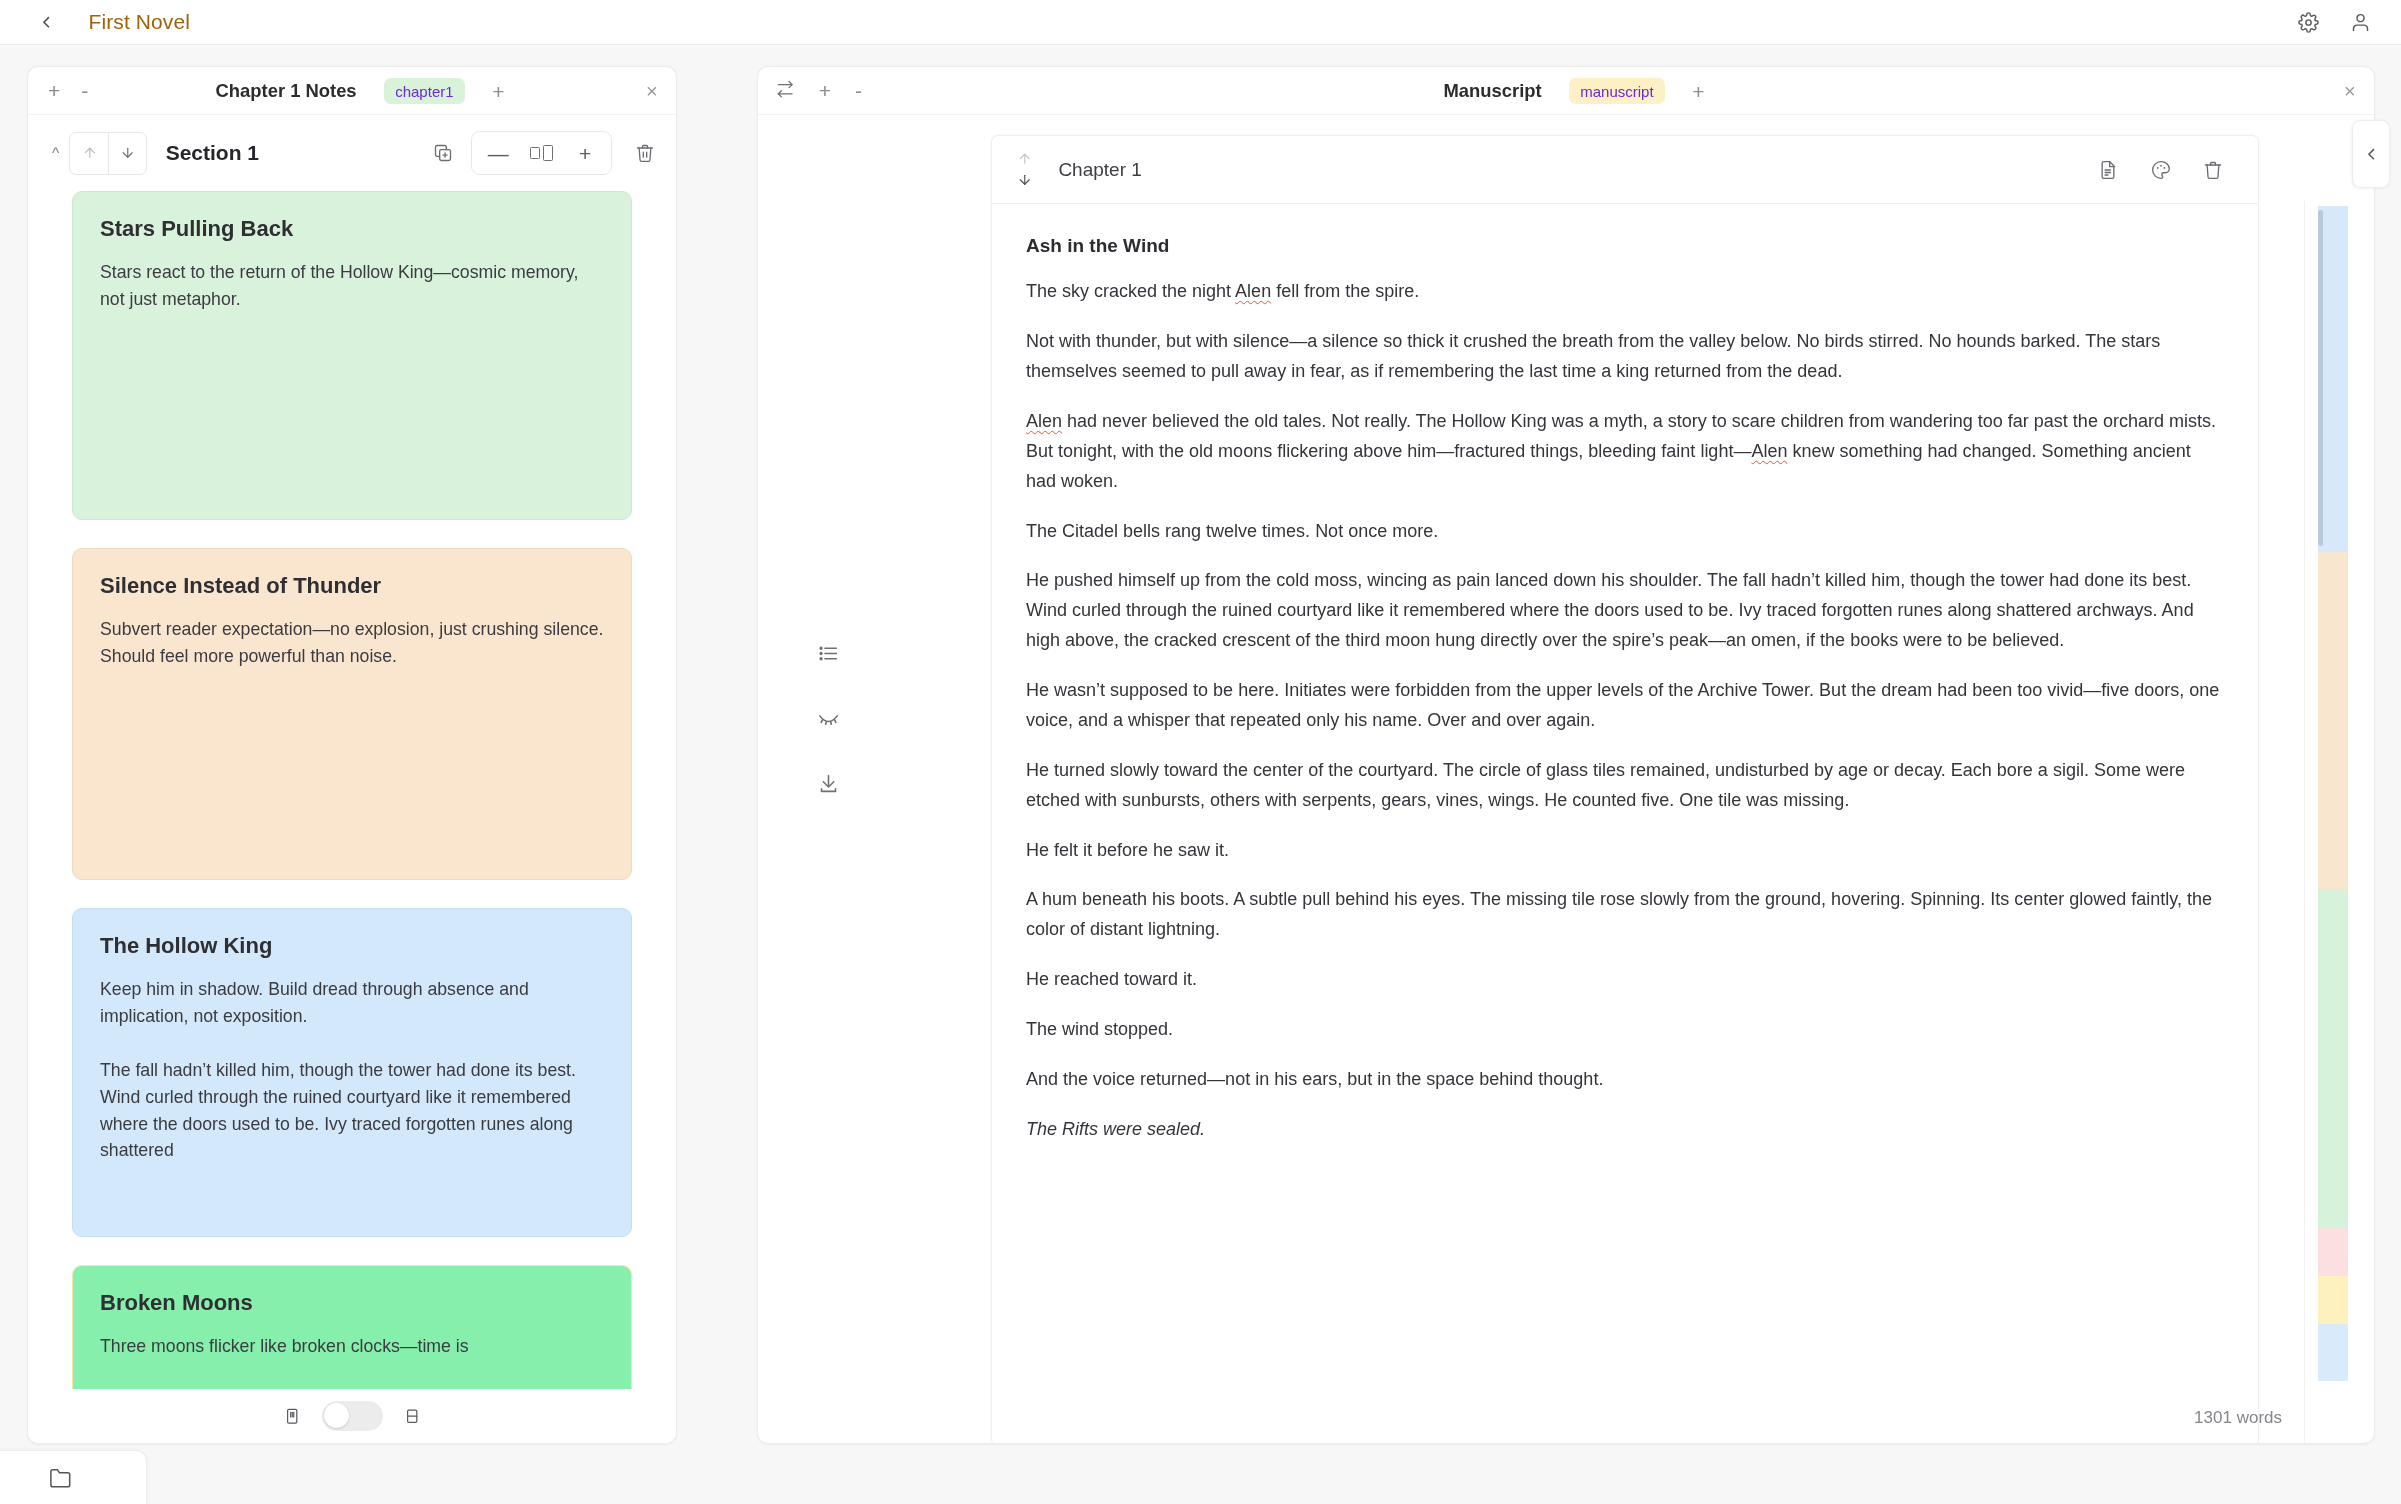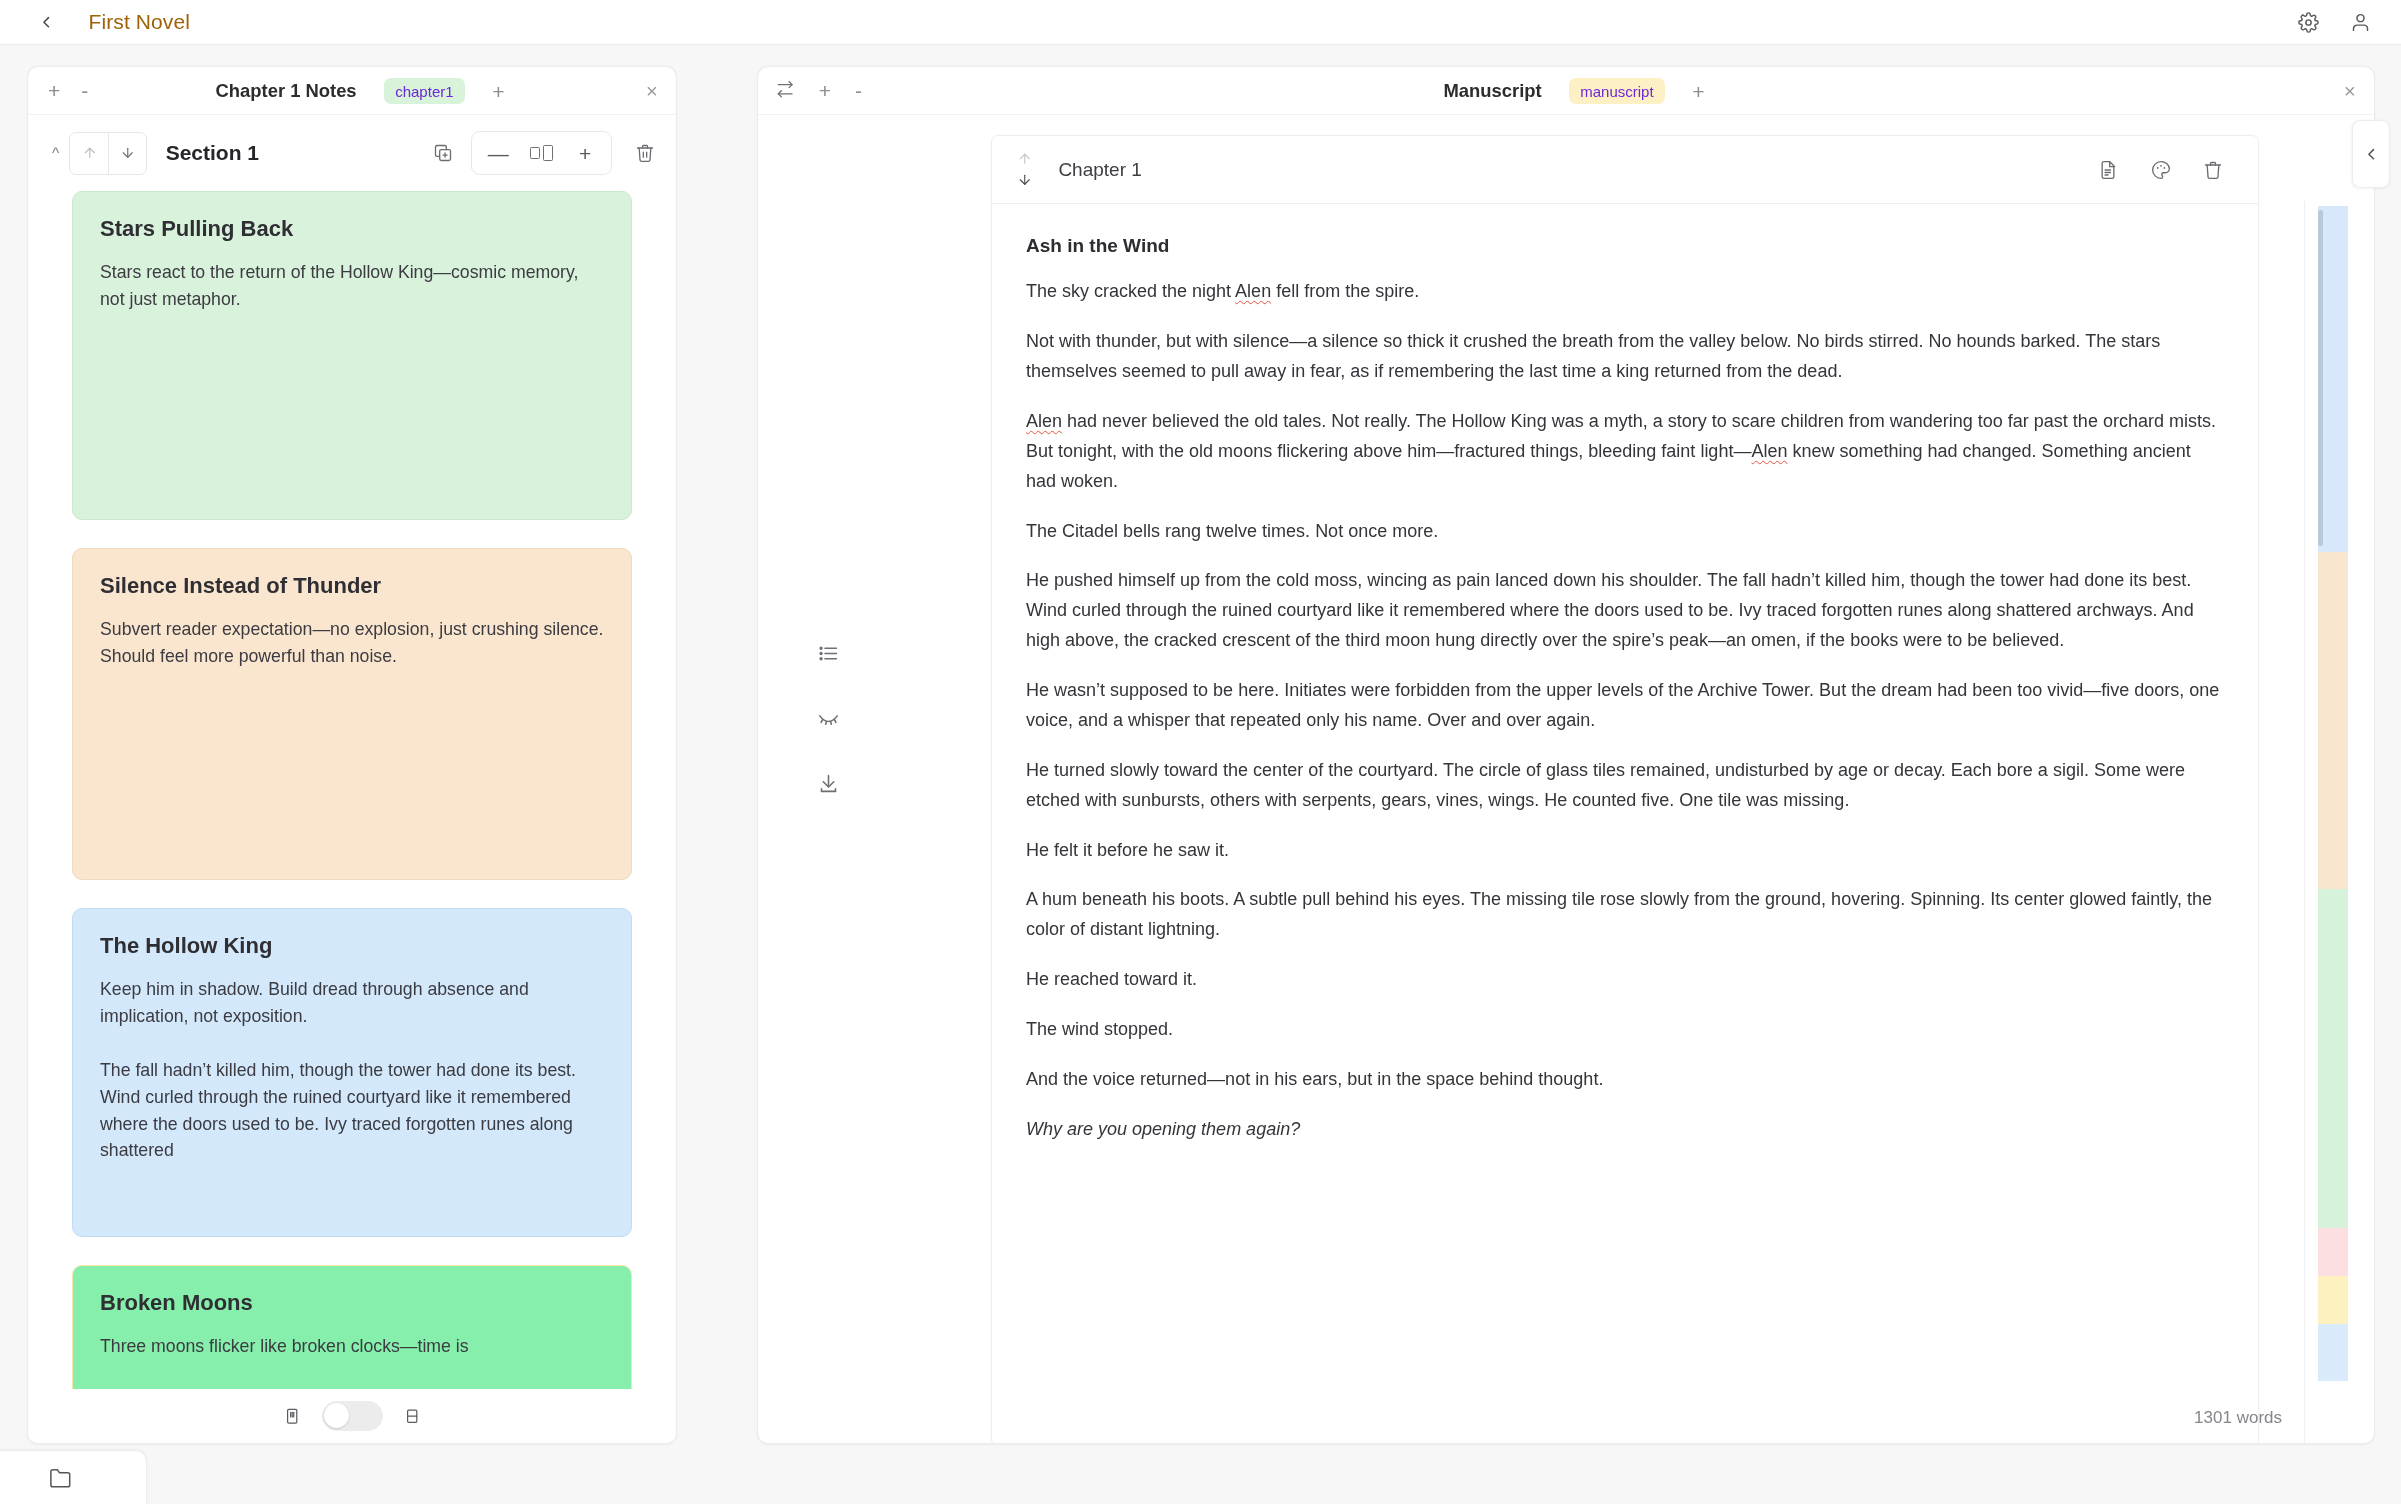--- a/index.html
+++ b/index.html
@@ -474,21 +474,21 @@
         <p class="doc-p"><span class="sp">Alen</span> had never believed the old tales. Not really. The Hollow King was a myth, a story to scare children from wandering too far past the orchard mists. But tonight, with the old moons flickering above him—fractured things, bleeding faint light—<span class="sp">Alen</span> knew something had changed. Something ancient had woken.</p>
         <p class="doc-p">The Citadel bells rang twelve times. Not once more.</p>
         <p class="doc-p">He pushed himself up from the cold moss, wincing as pain lanced down his shoulder. The fall hadn’t killed him, though the tower had done its best. Wind curled through the ruined courtyard like it remembered where the doors used to be. Ivy traced forgotten runes along shattered archways. And high above, the cracked crescent of the third moon hung directly over the spire’s peak—an omen, if the books were to be believed.</p>
         <p class="doc-p">He wasn’t supposed to be here. Initiates were forbidden from the upper levels of the Archive Tower. But the dream had been too vivid—five doors, one voice, and a whisper that repeated only his name. Over and over again.</p>
         <p class="doc-p">He turned slowly toward the center of the courtyard. The circle of glass tiles remained, undisturbed by age or decay. Each bore a sigil. Some were etched with sunbursts, others with serpents, gears, vines, wings. He counted five. One tile was missing.</p>
         <p class="doc-p">He felt it before he saw it.</p>
         <p class="doc-p">A hum beneath his boots. A subtle pull behind his eyes. The missing tile rose slowly from the ground, hovering. Spinning. Its center glowed faintly, the color of distant lightning.</p>
         <p class="doc-p">He reached toward it.</p>
         <p class="doc-p">The wind stopped.</p>
         <p class="doc-p">And the voice returned—not in his ears, but in the space behind thought.</p>
-        <p class="doc-p italic">Why are you opening them again?</p>
+        <p class="doc-p italic">The Rifts were sealed.</p>
       </div>
     </div>
 
     <div class="mm-rail-bg"></div>
     <div class="minimap">
       <div class="seg" style="height:346px;background:#d6e8fa;"></div>
       <div class="seg" style="height:337px;background:#f9e6cf;"></div>
       <div class="seg" style="height:339px;background:#d6f2db;"></div>
       <div class="seg" style="height:48px;background:#fbdfe1;"></div>
       <div class="seg" style="height:48px;background:#fdf2bf;"></div>

